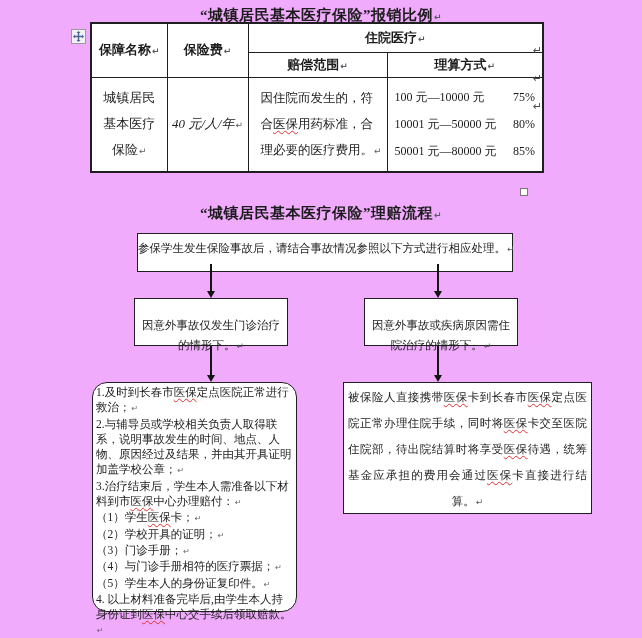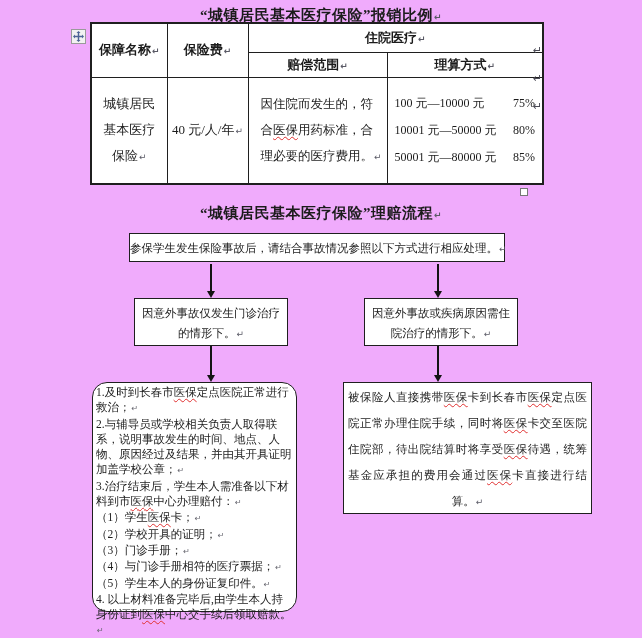--- a/index.html
+++ b/index.html
@@ -22,45 +22,45 @@
   }
   
   table.ins {
     position:absolute; left:90px; top:22px; border-collapse:collapse;
     table-layout:fixed; border:2px solid #1f1f1f; background:#fff;
   }
   .ins th, .ins td { border:1px solid #1f1f1f; padding:0; vertical-align:middle; }
   .ins th { font-weight:bold; font-size:13px; text-align:center; }
   .ins .c-name { text-align:center; font-size:13px; }
   .ins .c-name .tline { line-height:26px; }
-  .ins .c-prem { text-align:center; font-size:13px; }
+  .ins .c-prem { text-align:center; font-size:13px;font-style:italic; }
   .ins .c-scope { font-size:12.5px; padding:0 5px; }
   .ins .c-scope .tline { line-height:26px; white-space:nowrap;padding-left:7px; }
-  .ins .c-tiers { font-size:12px; padding:12px 7px; }
+  .ins .c-tiers { font-size:12px; padding:0 7px; }
   .tier { display:flex; justify-content:space-between; line-height:27px; white-space:nowrap; }
   
   .move-handle {
     position:absolute; left:71px; top:29px; width:15px; height:15px;
     border:1px solid #9a9a9a; background:#f2f2f2; box-sizing:border-box;
     display:flex; align-items:center; justify-content:center; cursor:move;
   }
   .resize-square {
     position:absolute; left:520px; top:188px; width:6px; height:6px;
     border:1px solid #777; background:#fff; box-sizing:content-box;
   }
   
   .fbox {
     position:absolute; border:1px solid #1f1f1f; background:#fff;
     box-sizing:border-box;
   }
   .start-box {
-    left:129px; top:233px; width:376px; height:29px;
+    left:137px; top:233px; width:376px; height:39px;
     font-size:11.5px; line-height:29px; text-align:right; white-space:nowrap;
   }
-  .branch-box { width:154px; height:48px; top:298px; font-size:11.5px; padding-top:4px; }
+  .branch-box { width:154px; height:48px; top:298px; font-size:11.5px; padding-top:16px; }
   .branch-box .tline { text-align:center; line-height:20px; white-space:nowrap; }
   .branch-left  { left:134px; }
   .branch-right { left:364px; }
   .steps-box {
     left:92px; top:382px; width:205px; height:230px;
     font-size:11.5px; line-height:15.3px; padding:2px 3px;border-radius:15px;
   }
   .steps-box .tline { text-align:left; }
   .steps-box .pmark { font-size:8px; color:#66666f; }
   .result-box {

